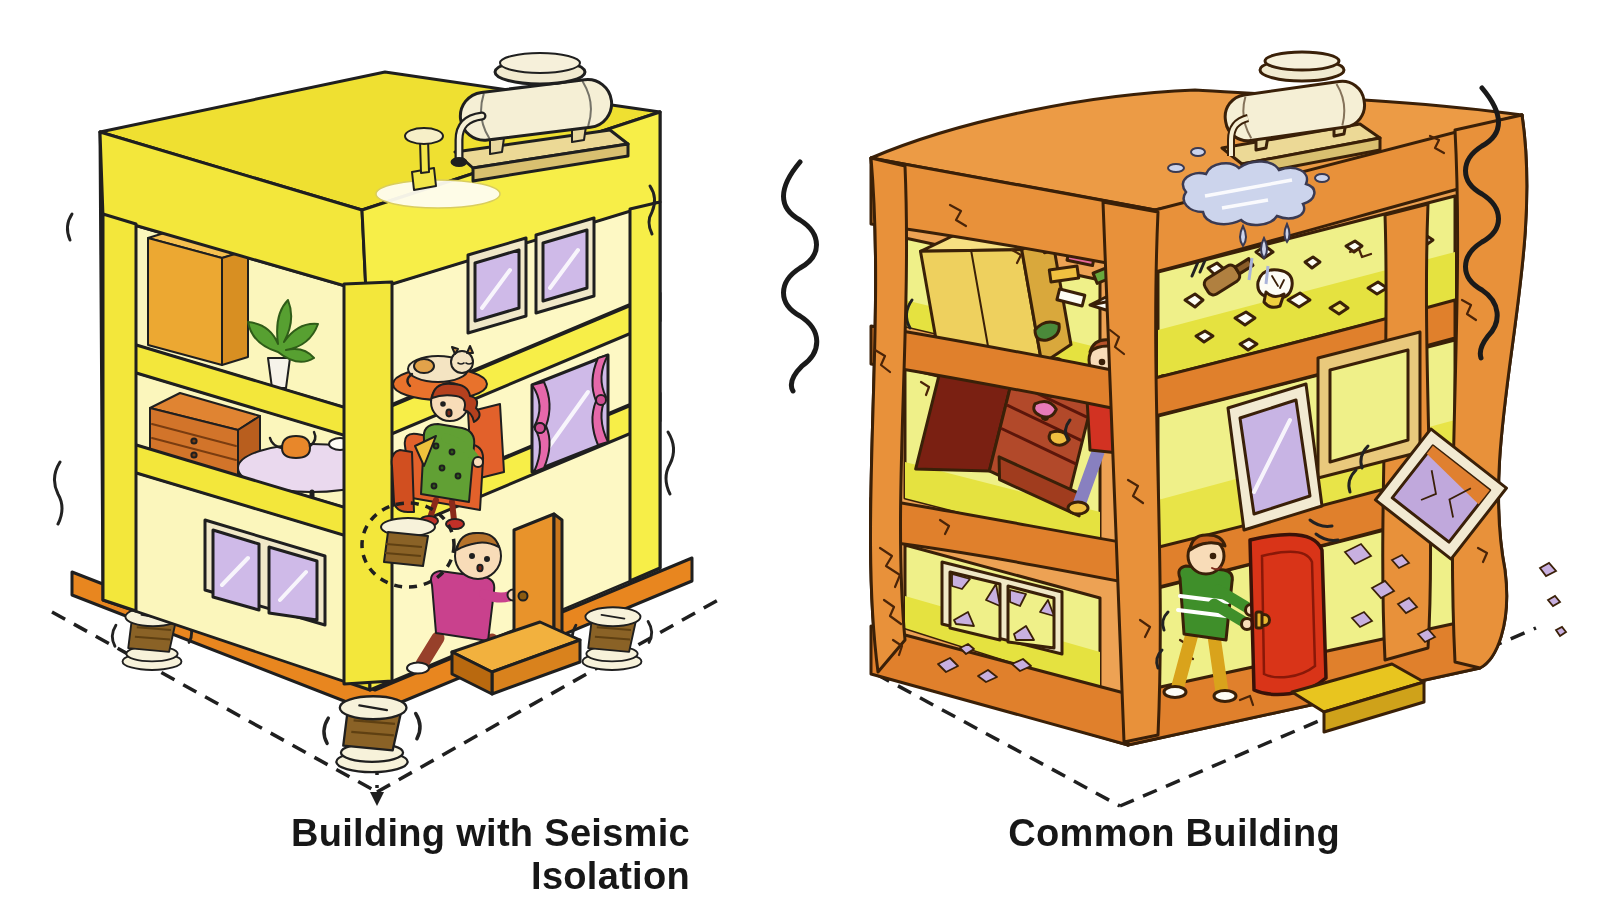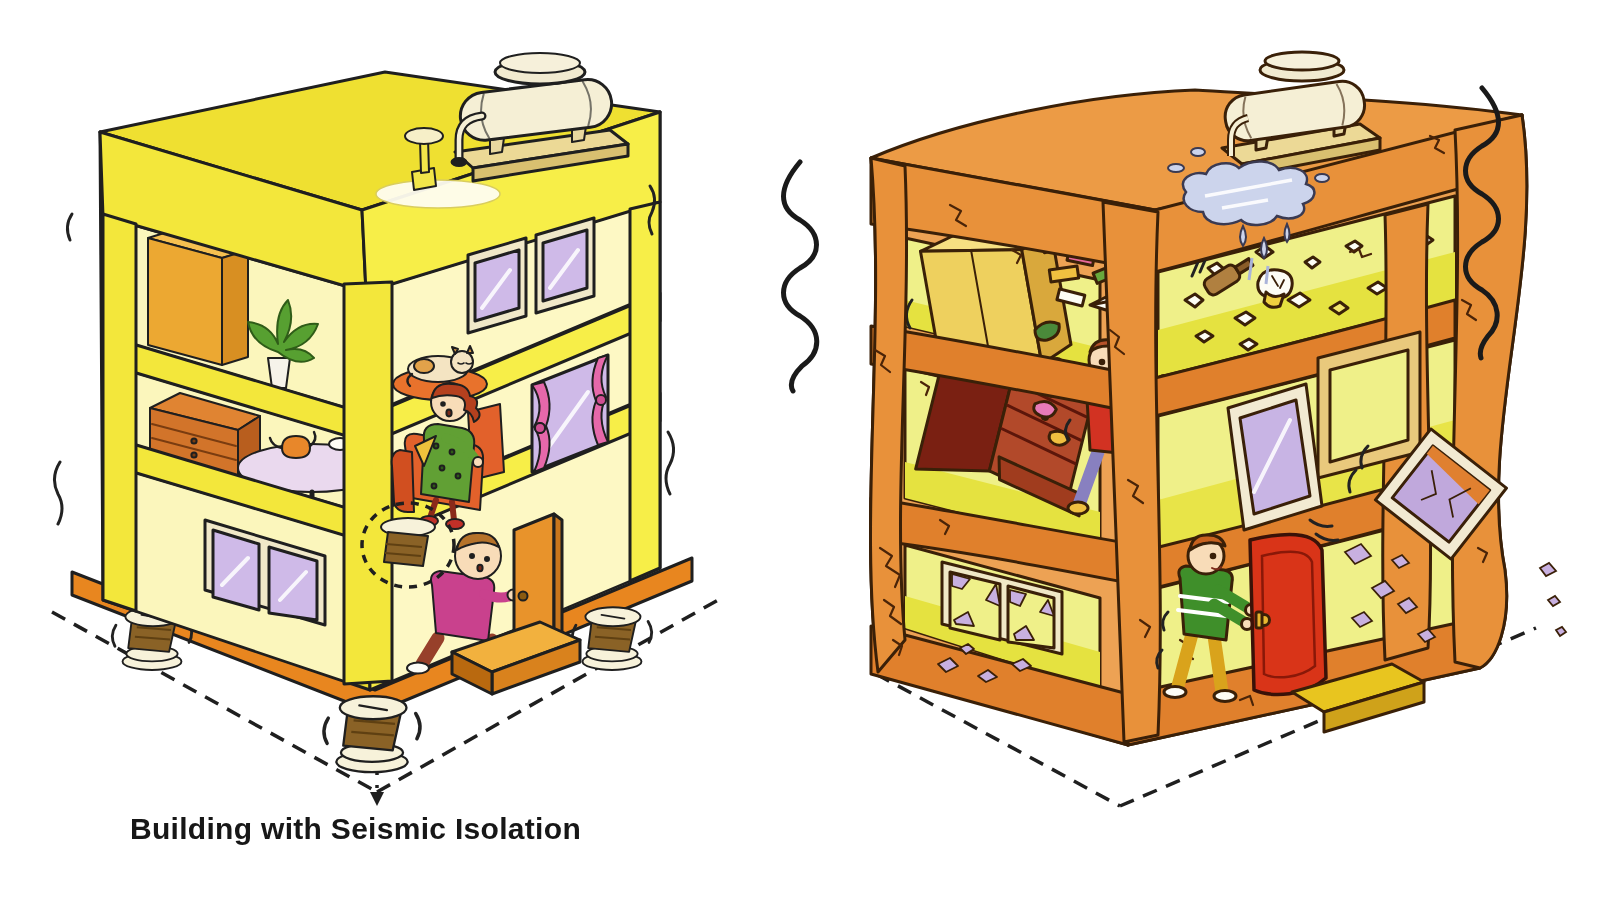--- a/index.html
+++ b/index.html
@@ -1,20 +1,20 @@
 <!DOCTYPE html>
 <html><head>
 <meta charset="utf-8">
 <style>
   html,body{margin:0;padding:0;background:#ffffff;}
   #stage{position:relative;width:1600px;height:909px;background:#ffffff;overflow:hidden;
          font-family:"Liberation Sans", sans-serif;}
   #art{position:absolute;left:0;top:0;width:1600px;height:909px;}
-  .caption{position:absolute;top:812px;font-weight:700;font-size:30px;color:#171717;
-           text-align:left;letter-spacing:.3px;}
+  .caption{position:absolute;top:812px;font-weight:700;font-size:38px;color:#171717;
+           text-align:right;letter-spacing:.3px;}
   #caption-left{left:130px;width:560px;}
   #caption-right{left:900px;width:440px;}
   
   .ink{stroke:#1f1f1f;stroke-width:3;stroke-linejoin:round;stroke-linecap:round;}
   .ink2{stroke:#1f1f1f;stroke-width:2;stroke-linejoin:round;stroke-linecap:round;}
   .oink{stroke:#3a2008;stroke-width:3;stroke-linejoin:round;stroke-linecap:round;}
   .crack{stroke:#4a2408;stroke-width:2.2;fill:none;stroke-linecap:round;stroke-linejoin:round;}
   .dash{stroke:#1f1f1f;stroke-width:3.5;fill:none;stroke-dasharray:15 10;}
   .shine{stroke:#ffffff;stroke-width:4;fill:none;opacity:.85;stroke-linecap:round;}
   .mark{stroke:#222;stroke-width:3;fill:none;stroke-linecap:round;}
@@ -463,13 +463,14 @@
     </g>
 
     <g fill="none" stroke="#1a1a1a" stroke-width="5" stroke-linecap="round">
       <path d="M800,162 C 778,188 778,208 800,220 C 822,234 822,256 800,268 C 778,282 778,304 800,316 C 822,330 822,352 802,366 C 792,376 789,384 793,391"></path>
       <path d="M1482,88 C 1504,114 1504,134 1482,146 C 1460,160 1460,182 1482,194 C 1504,208 1504,230 1482,242 C 1460,256 1460,278 1482,290 C 1500,302 1502,322 1488,336 C 1481,345 1479,352 1481,358"></path>
     </g>
   </g>
 </svg>
 
 <div class="caption" id="caption-left">Building with Seismic Isolation</div>
+<div class="caption" id="caption-right">Common Building</div>
 </div>
 
 </body></html>

